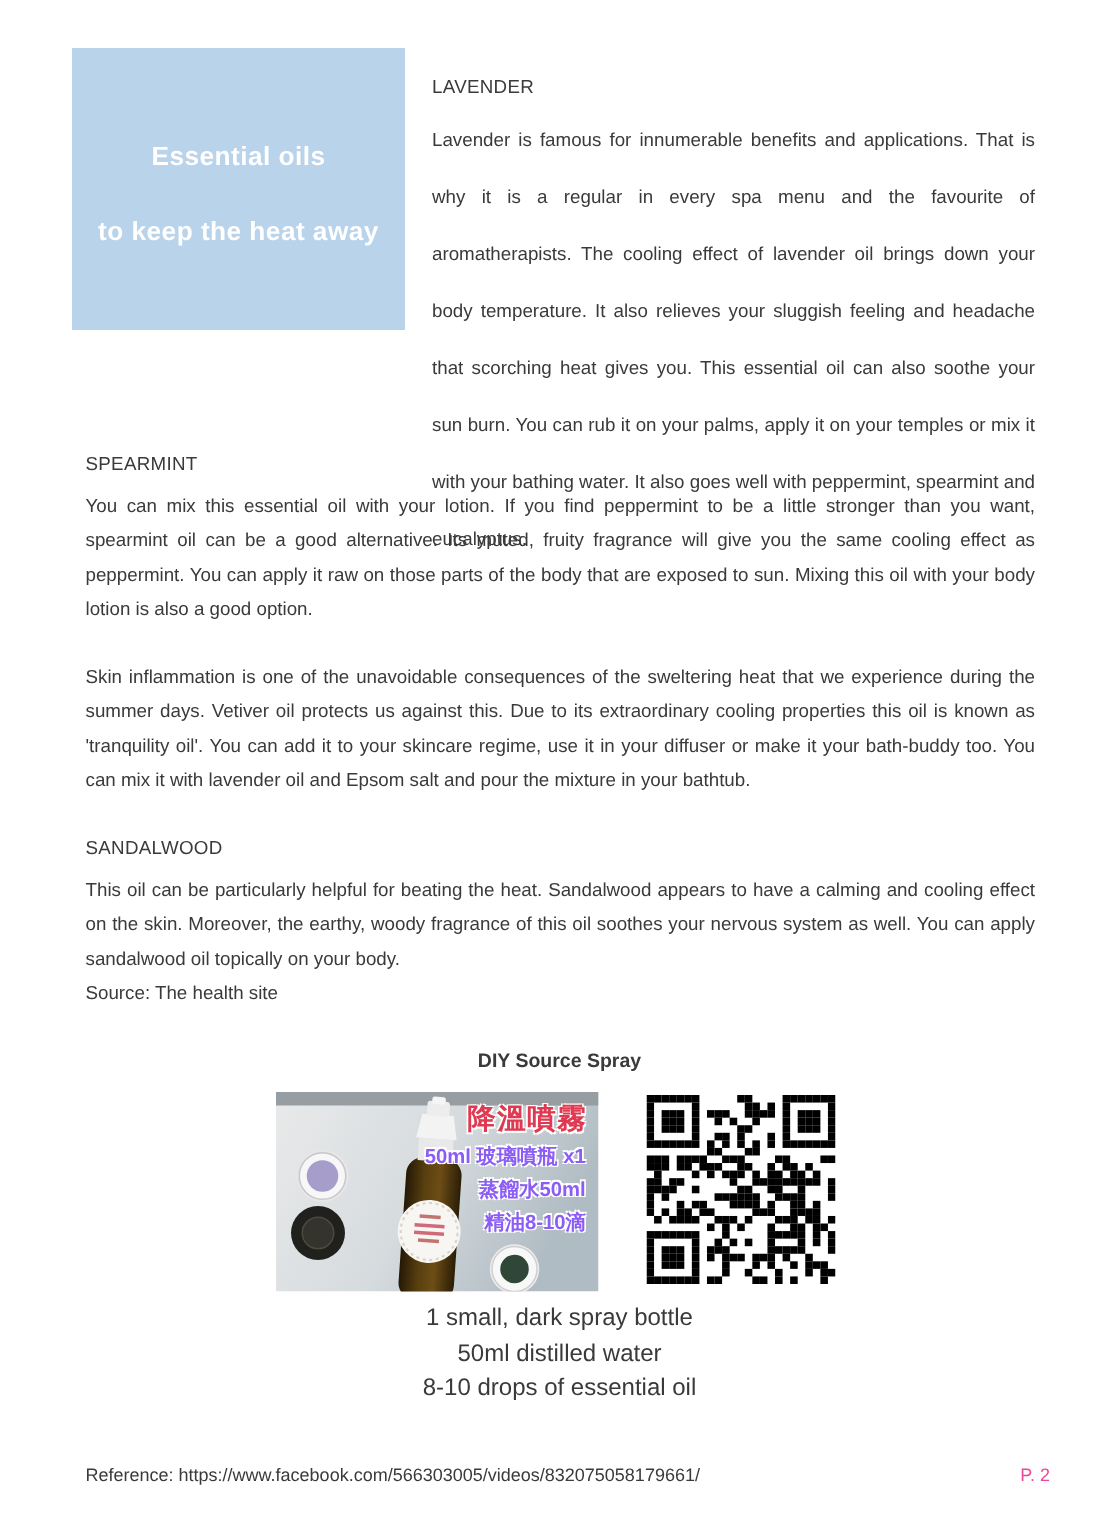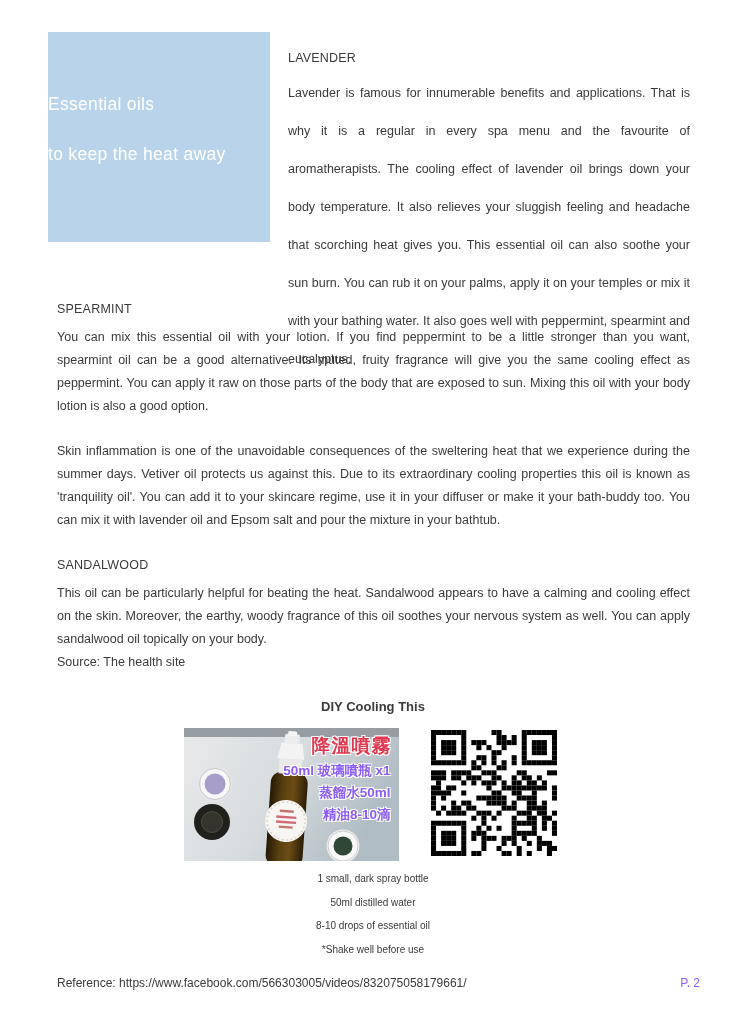--- a/index.html
+++ b/index.html
@@ -4,22 +4,22 @@
 <style>
   html,body { margin:0; padding:0; background:#888; }
   .page {
     width:746px; height:1024px; background:#ffffff; position:relative;
     font-family:"Liberation Sans", sans-serif; color:#3a3a3a; overflow:hidden;
     margin:0 auto;
   }
   
   .top-section { position:relative; height:288px; }
   .banner {
-    position:absolute; left:48px; top:32px; width:222px; height:210px;
-    text-align:left; font-weight:normal; font-size:17.5px; letter-spacing:0.3px;
+    position:absolute; left:48px; top:32px; width:222px; height:188px;
+    text-align:center; font-weight:bold; font-size:17.5px; letter-spacing:0.3px;
   }
   .banner .l1 { padding-top:62px; }
   .banner .l2 { padding-top:29px; }
   .lavender-col { position:absolute; left:288px; top:48px; width:402px; }
   .sec-heading {
     font-size:12.5px; font-weight:normal; margin:0; line-height:23px;
     letter-spacing:0.2px;
   }
   .lavender-col .sec-heading { margin-bottom:6px; line-height:20px; }
   .body-text { font-size:12.5px; text-align:justify; margin:0; }
@@ -40,21 +40,21 @@
     position:absolute; top:5px; right:7px; font-size:19px; font-weight:bold;
     letter-spacing:1px;
     text-shadow:-1px -1px 0 #fff,1px -1px 0 #fff,-1px 1px 0 #fff,1px 1px 0 #fff;
   }
   .overlay-lines {
     position:absolute; top:32px; right:8px; text-align:right; font-size:13.5px;
     font-weight:bold; line-height:22px;
     text-shadow:-1px -1px 0 #fff,1px -1px 0 #fff,-1px 1px 0 #fff,1px 1px 0 #fff;
   }
   .qr-box { width:138px; height:134px; background:#fff; padding:3px 0 0 6px; box-sizing:border-box; flex:0 0 auto; }
-  .recipe { text-align:center; font-size:10px; line-height:23.5px; margin-top:6px; }
+  .recipe { text-align:center; font-size:16px; line-height:23.5px; margin-top:6px; }
   .recipe div { white-space:pre; }
   
   .footer {
     position:absolute; left:57px; right:46px; top:976px;
     display:flex; justify-content:space-between; align-items:flex-start;
     font-size:12px;
   }
 </style>
 </head>
 <body>
@@ -81,21 +81,21 @@
       <p class="body-text lh-std">Skin inflammation is one of the unavoidable consequences of the sweltering heat that we experience during the summer days. Vetiver oil protects us against this. Due to its extraordinary cooling properties this oil is known as 'tranquility oil'. You can add it to your skincare regime, use it in your diffuser or make it your bath-buddy too. You can mix it with lavender oil and Epsom salt and pour the mixture in your bathtub.</p>
     </div>
     <div class="section">
       <h2 class="sec-heading">SANDALWOOD</h2>
       <p class="body-text lh-std">This oil can be particularly helpful for beating the heat. Sandalwood appears to have a calming and cooling effect on the skin. Moreover, the earthy, woody fragrance of this oil soothes your nervous system as well. You can apply sandalwood oil topically on your body.</p>
     </div>
   </div>
 
   <div class="source-line">Source: The health site</div>
 
-  <div class="diy-title">DIY Cooling This</div>
+  <div class="diy-title">DIY Source Spray</div>
 
   <div class="media-row">
 
     <div class="photo">
       <svg viewBox="0 0 215 133" width="215" height="133">
         <defs>
           <linearGradient id="pbg" x1="0" y1="0" x2="1" y2="0.35">
             <stop offset="0" stop-color="#e9eaea"></stop>
             <stop offset="0.55" stop-color="#d6dbde"></stop>
             <stop offset="1" stop-color="#b0bcc3"></stop>
@@ -456,21 +456,20 @@
           <rect x="95" y="120" width="5" height="5"></rect>
           <rect x="115" y="120" width="5" height="5"></rect>
         </svg>
     </div>
   </div>
 
   <div class="recipe">
     <div>1 small, dark spray bottle</div>
     <div>50ml distilled water</div>
     <div>8-10 drops of essential oil</div>
-    <div>*Shake well before use</div>
   </div>
 
   <div class="footer">
     <span>Reference: https://www.facebook.com/566303005/videos/832075058179661/</span>
-    <span style="color: #8b5cf6;">P. 2</span>
+    <span style="color: #ec4899;">P. 2</span>
   </div>
 
 </div>
 
 </body></html>

